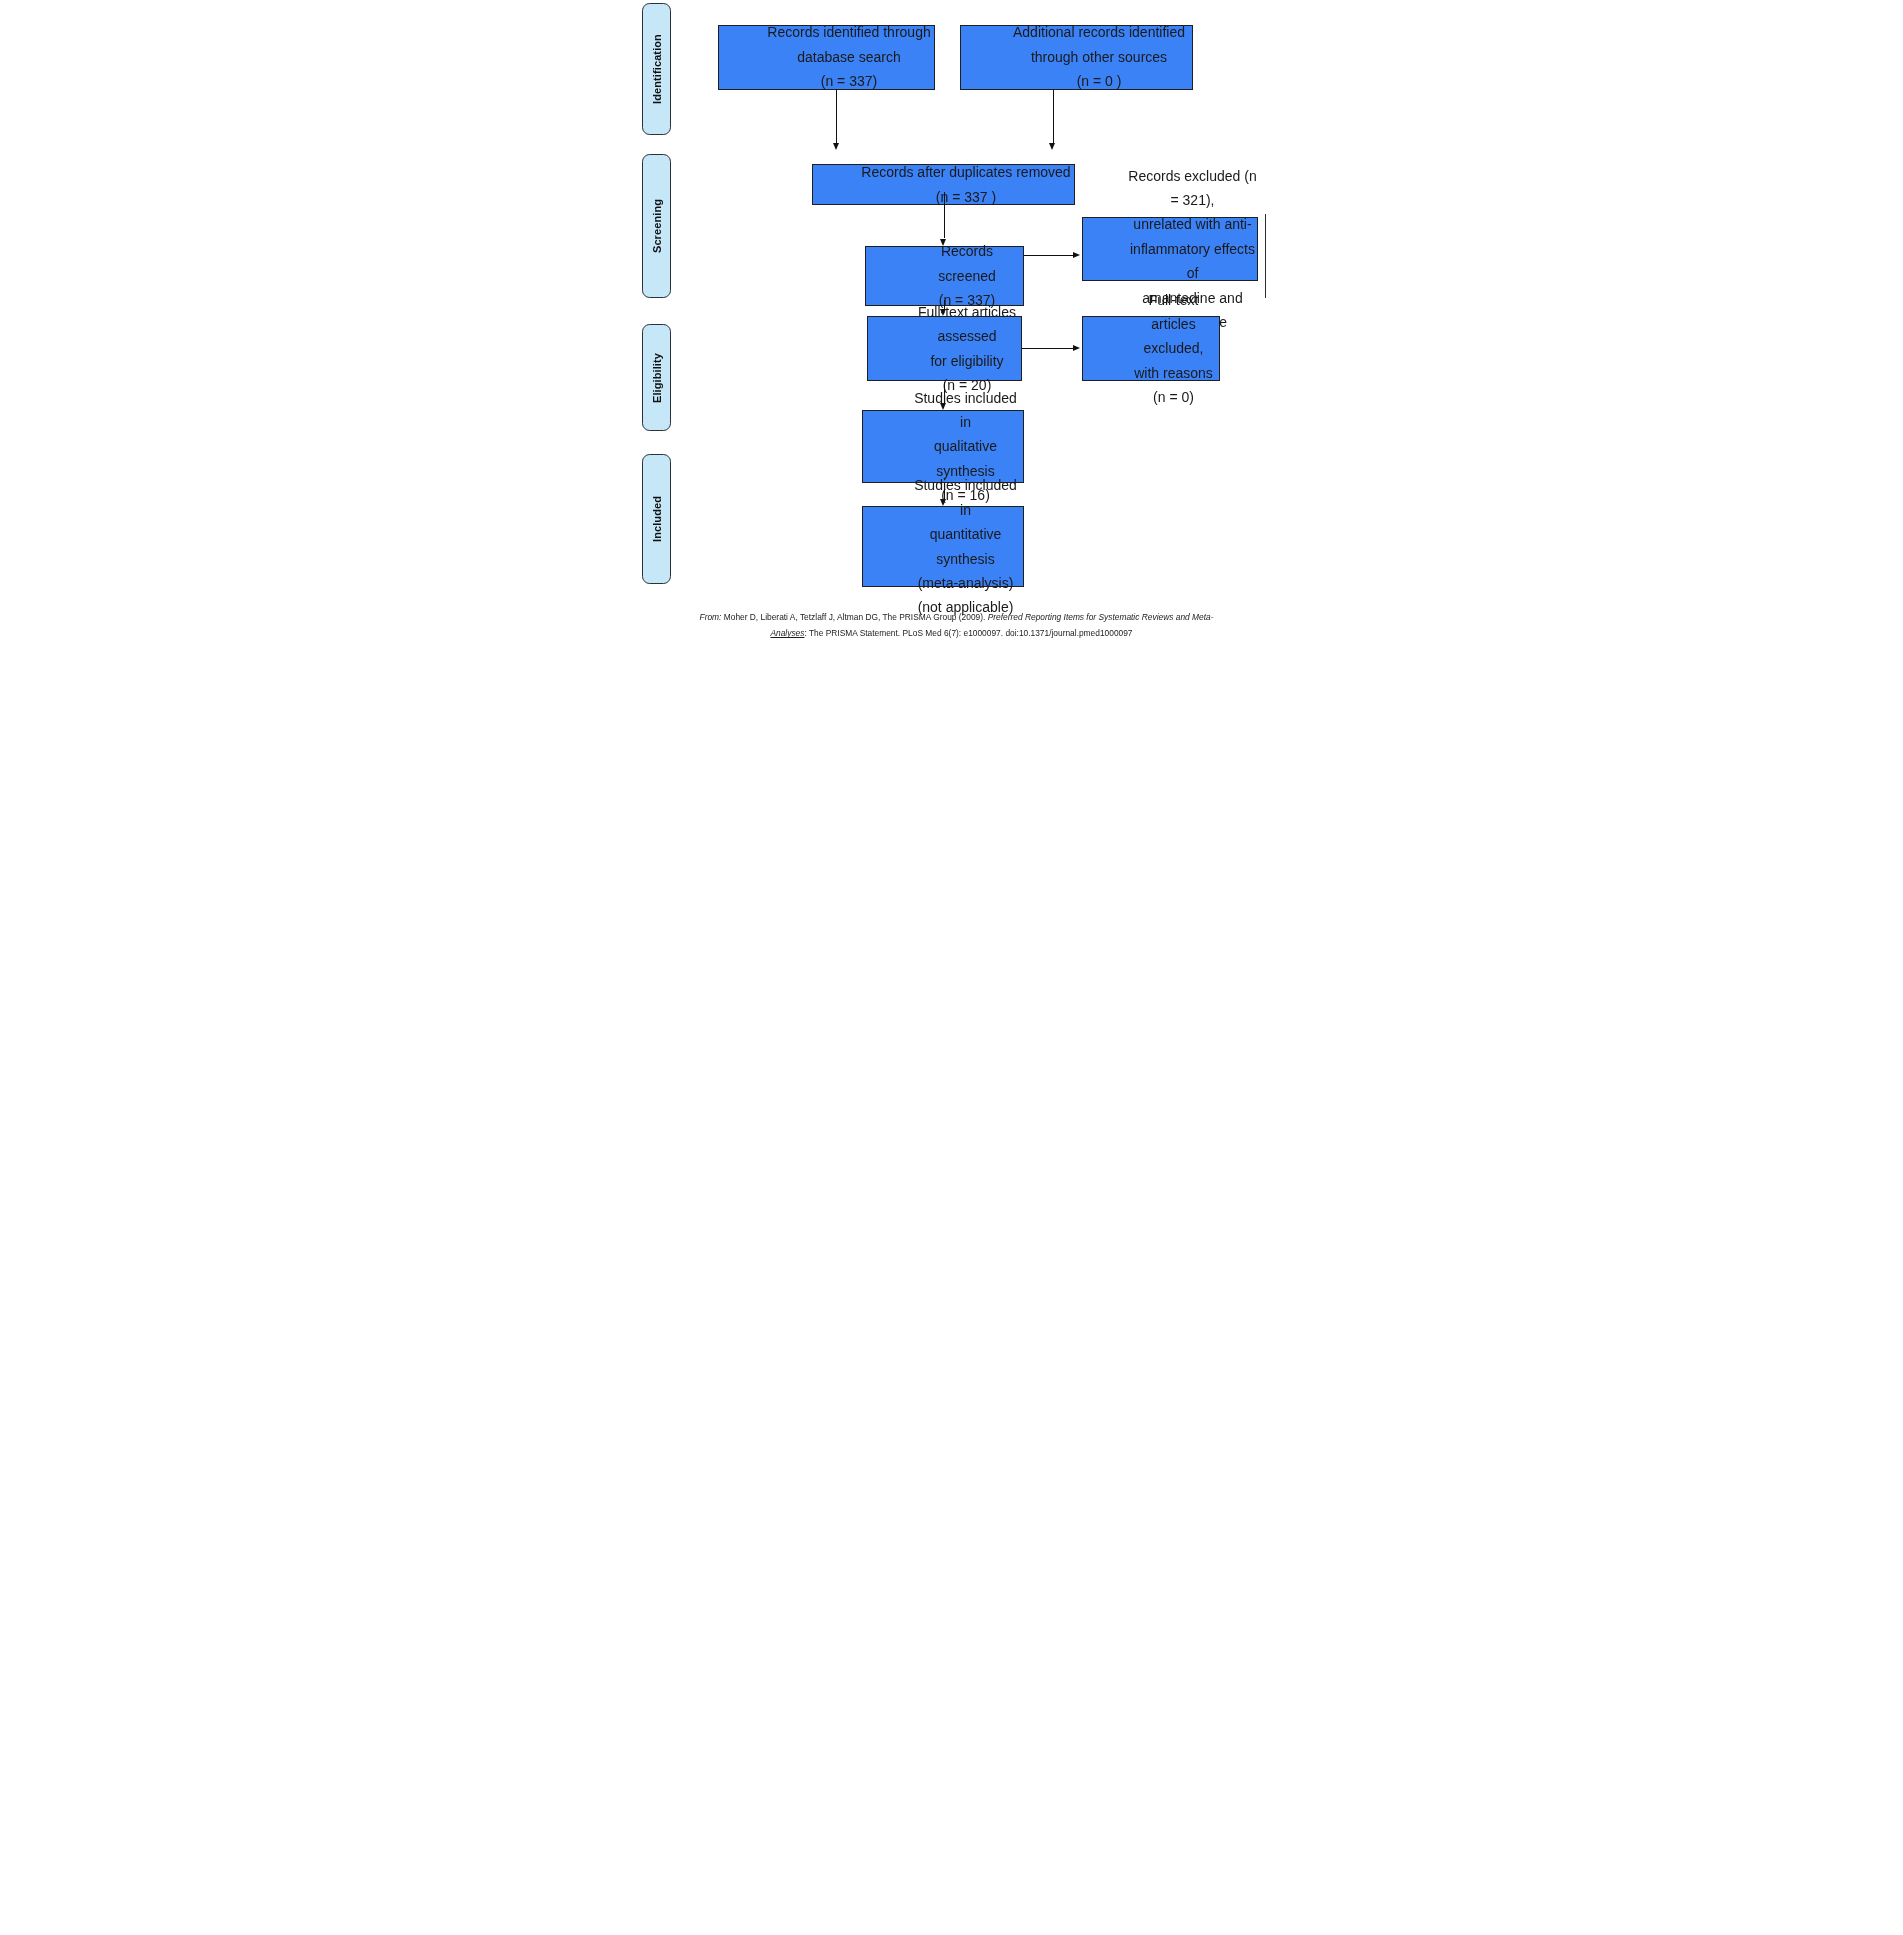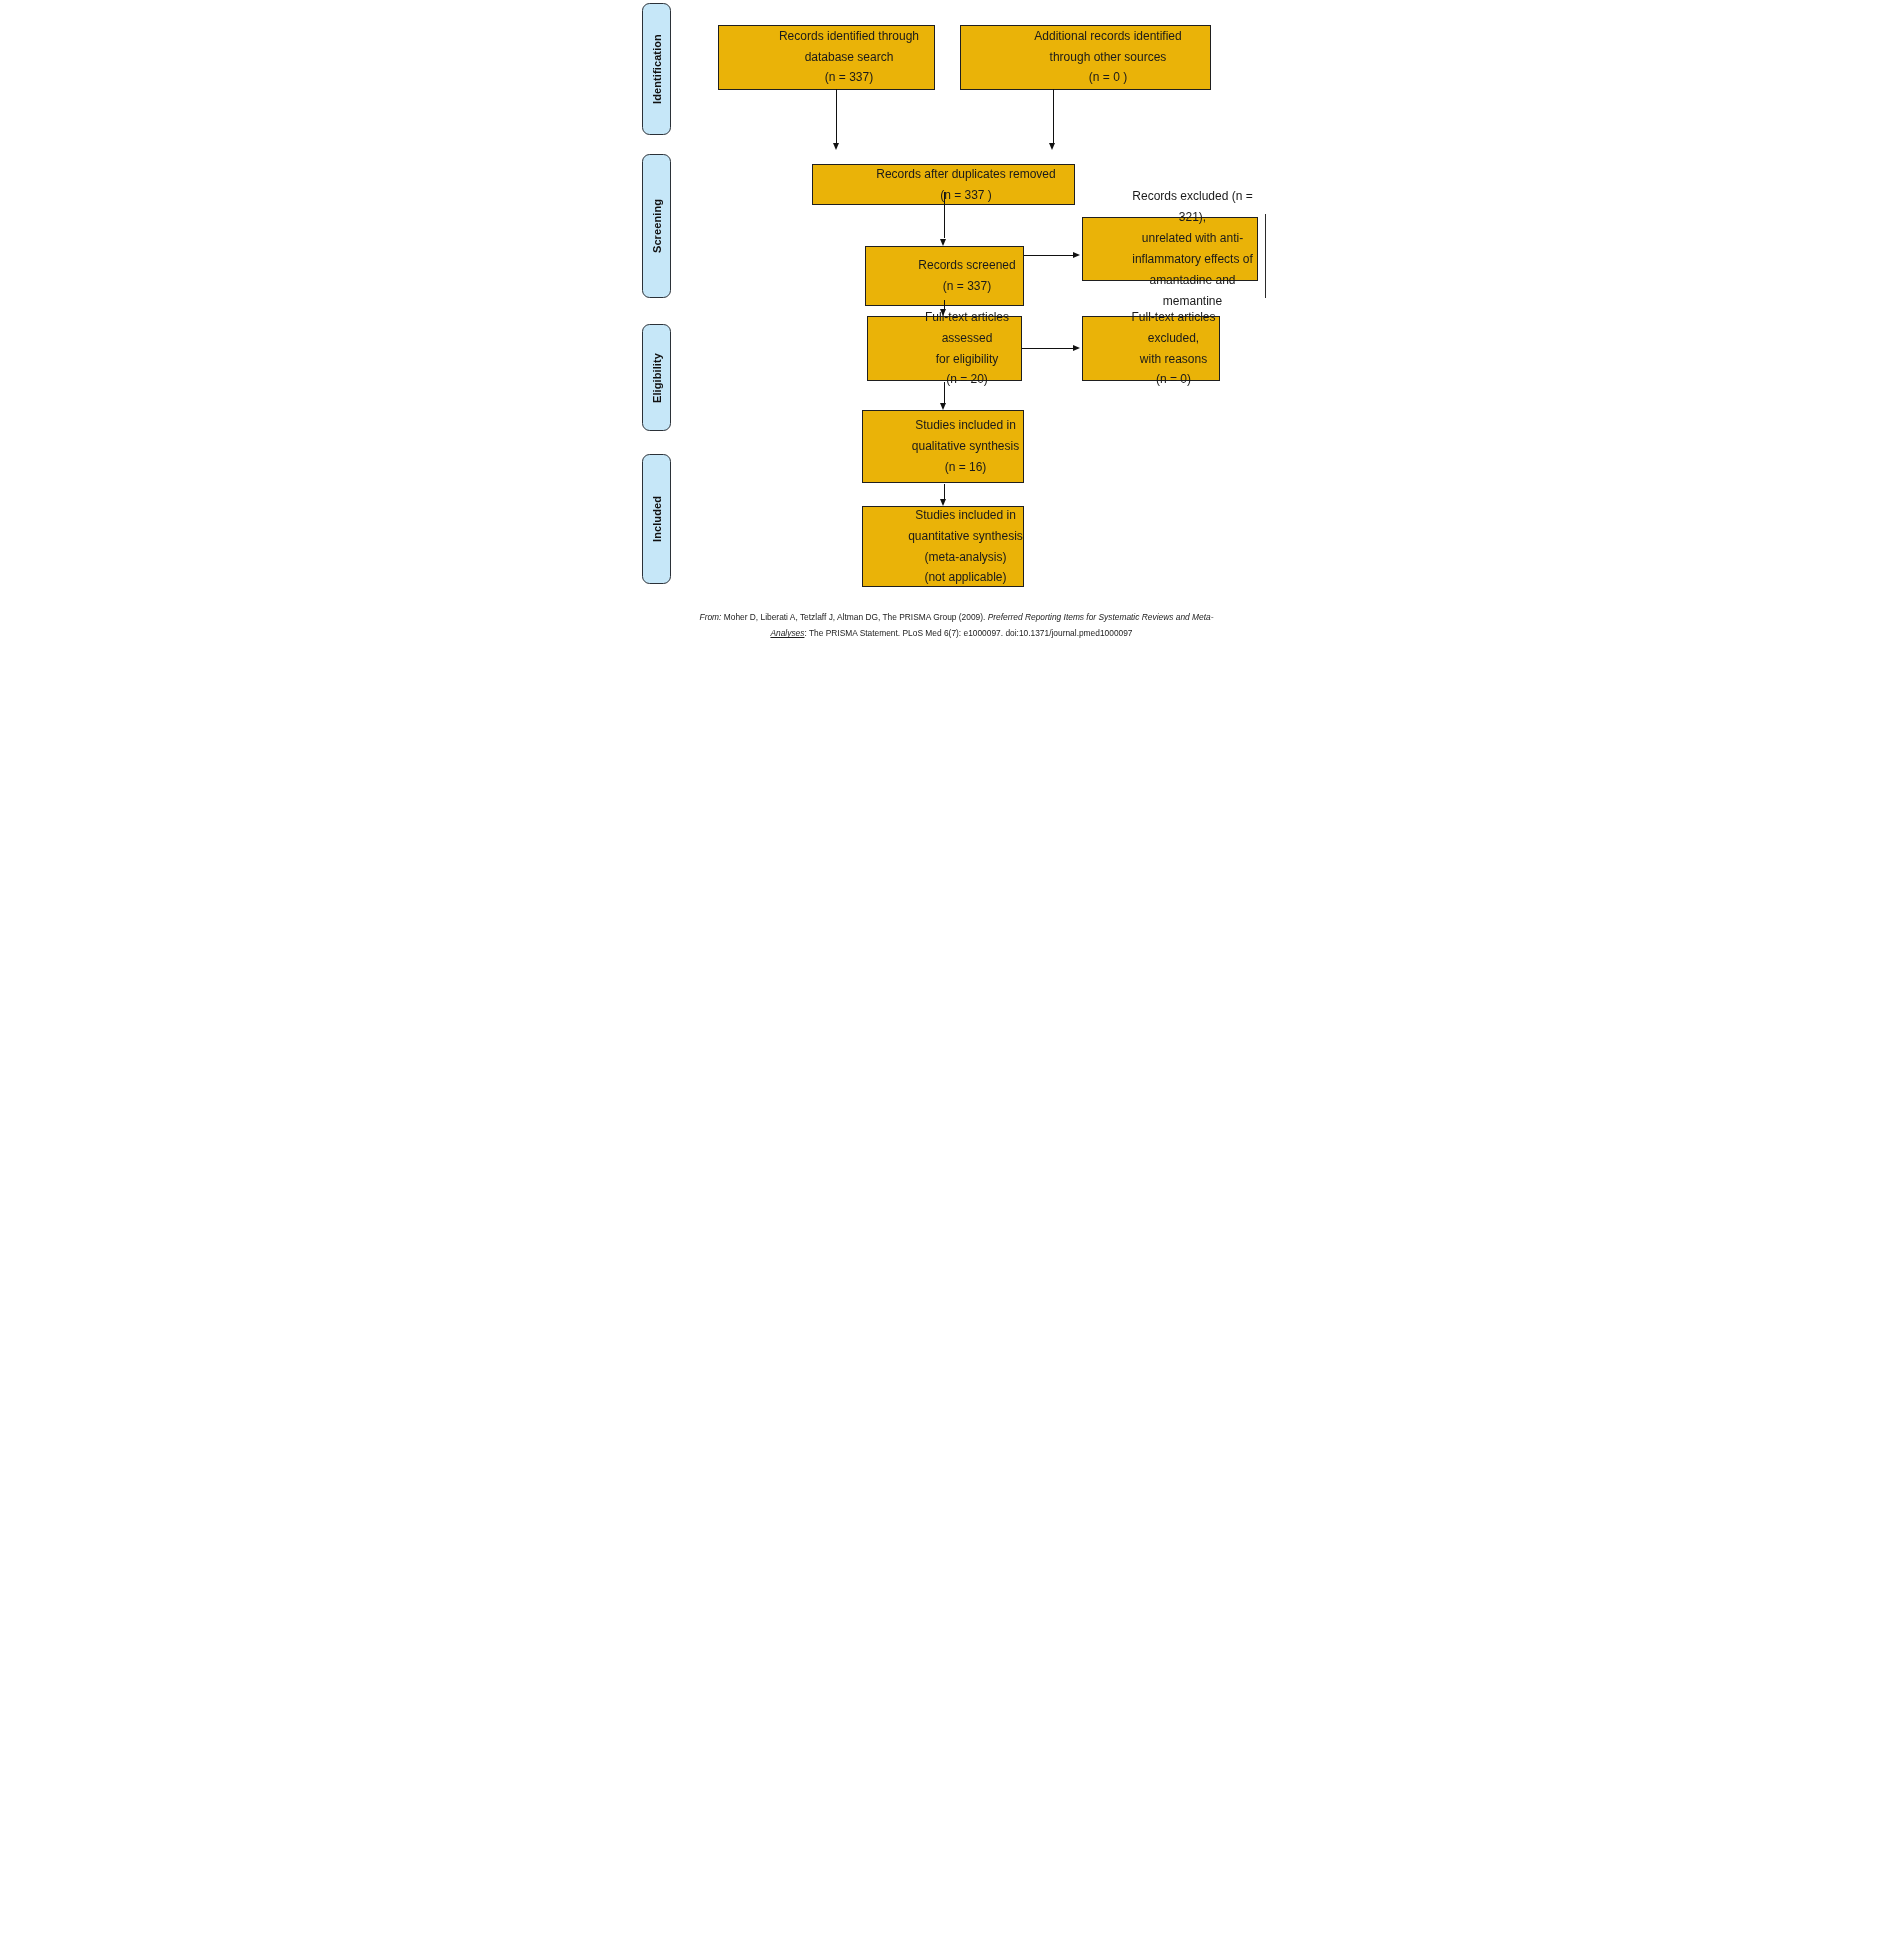--- a/index.html
+++ b/index.html
@@ -25,25 +25,25 @@
   }
   .stage span{
     transform:rotate(-90deg);
     white-space:nowrap;
     font-size:11px;font-weight:bold;color:#111;
     letter-spacing:0.1px;
   }
 
   
   .fbox{
-    position:absolute;background:#eab308;
+    position:absolute;background:#3b82f6;
     border:1.1px solid var(--box-border);
     display:flex;align-items:center;justify-content:center;
     text-align:center;box-sizing:border-box;
-    font-size:12px;line-height:1.74;
+    font-size:14px;line-height:1.74;
     white-space:pre-line;
     padding-left:45px;
   }
 
   
   .vline{position:absolute;width:1.1px;background:var(--arrow);}
   .hline{position:absolute;height:1.1px;background:var(--arrow);}
   .head-down{position:absolute;width:0;height:0;
     border-left:3.8px solid transparent;border-right:3.8px solid transparent;
     border-top:7.6px solid var(--arrow);}
@@ -74,21 +74,21 @@
   <div class="stage" style="top:324px;height:107px;">
       <span>Eligibility</span>
     </div>
   <div class="stage" style="top:454px;height:130px;">
       <span>Included</span>
     </div>
 
   <div class="fbox" style="left:84px;top:24.5px;width:217px;height:65px;">Records identified through
 database search
 (n = 337)</div>
-  <div class="fbox" style="left:326px;top:24.5px;width:251px;height:65px;">Additional records identified
+  <div class="fbox" style="left:326px;top:24.5px;width:233px;height:65px;">Additional records identified
 through other sources
 (n = 0 )</div>
   <div class="fbox" style="left:178px;top:164px;width:263px;height:41px;">Records after duplicates removed
 (n = 337 )</div>
   <div class="fbox" style="left:231px;top:246px;width:159px;height:60px;">Records screened
 (n = 337)</div>
   <div class="fbox" style="left:448px;top:217px;width:176px;height:64px;">Records excluded (n = 321),
 unrelated with anti-
 inflammatory effects of
 amantadine and memantine</div>

